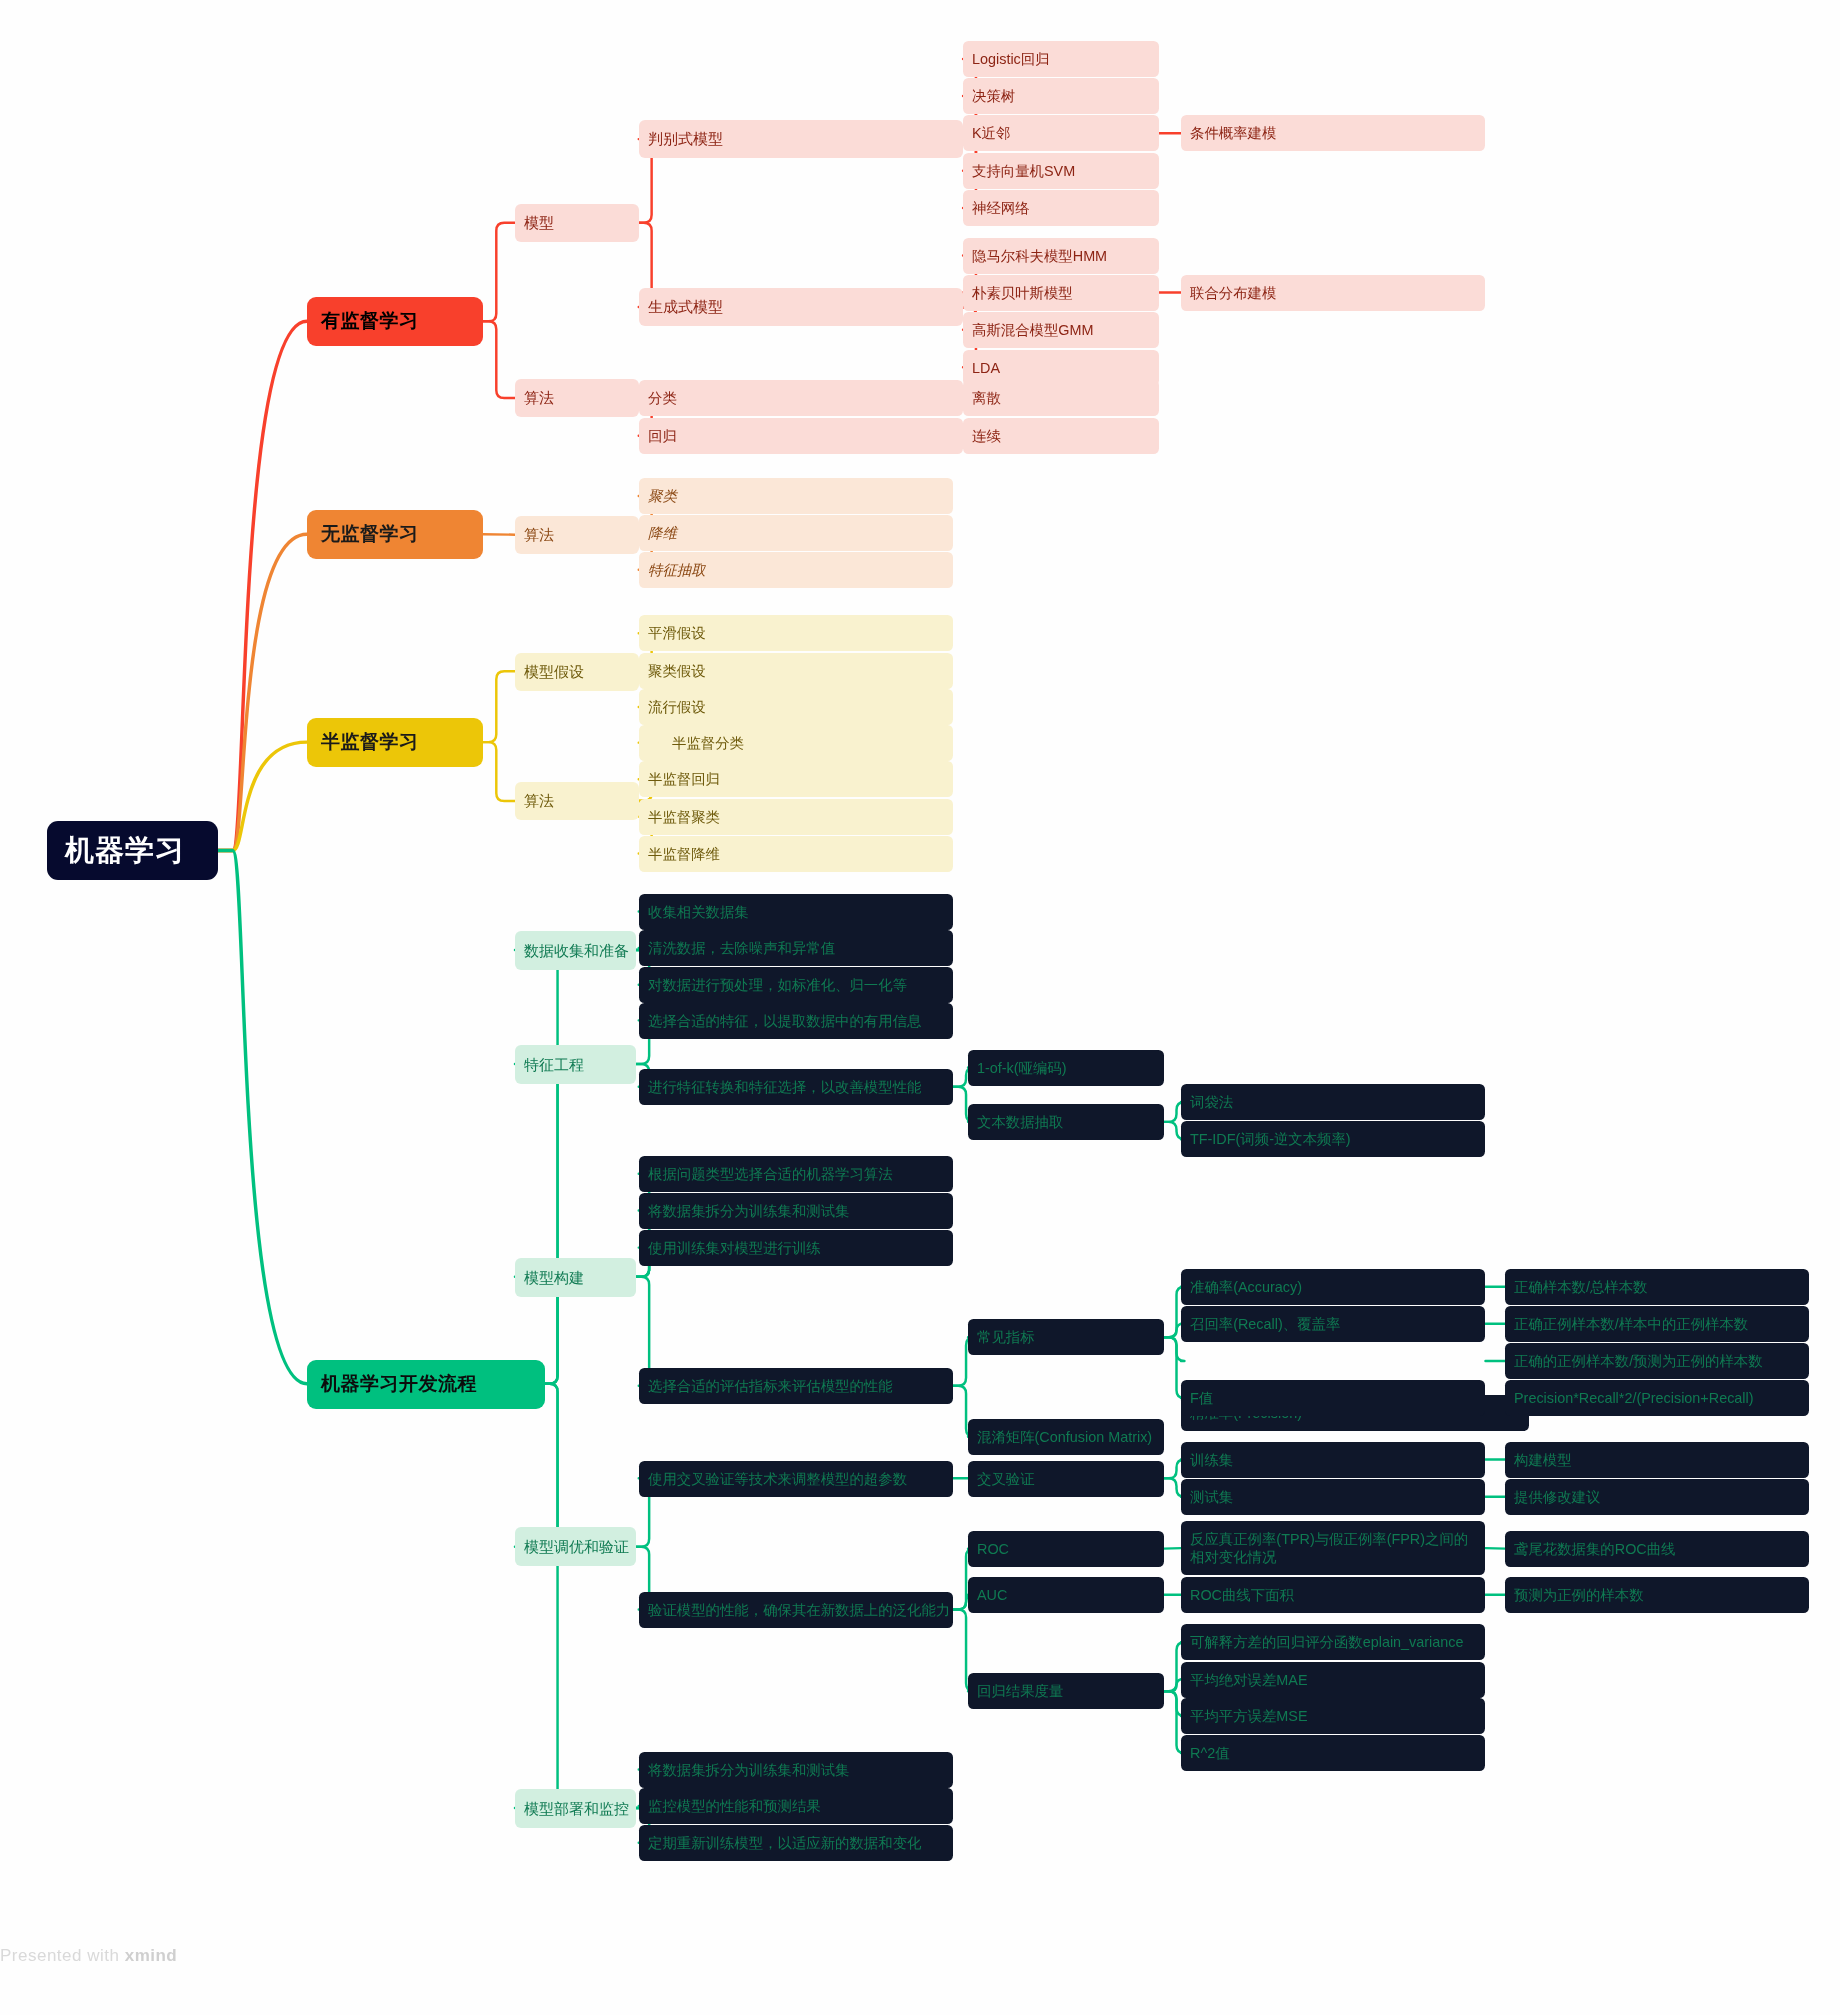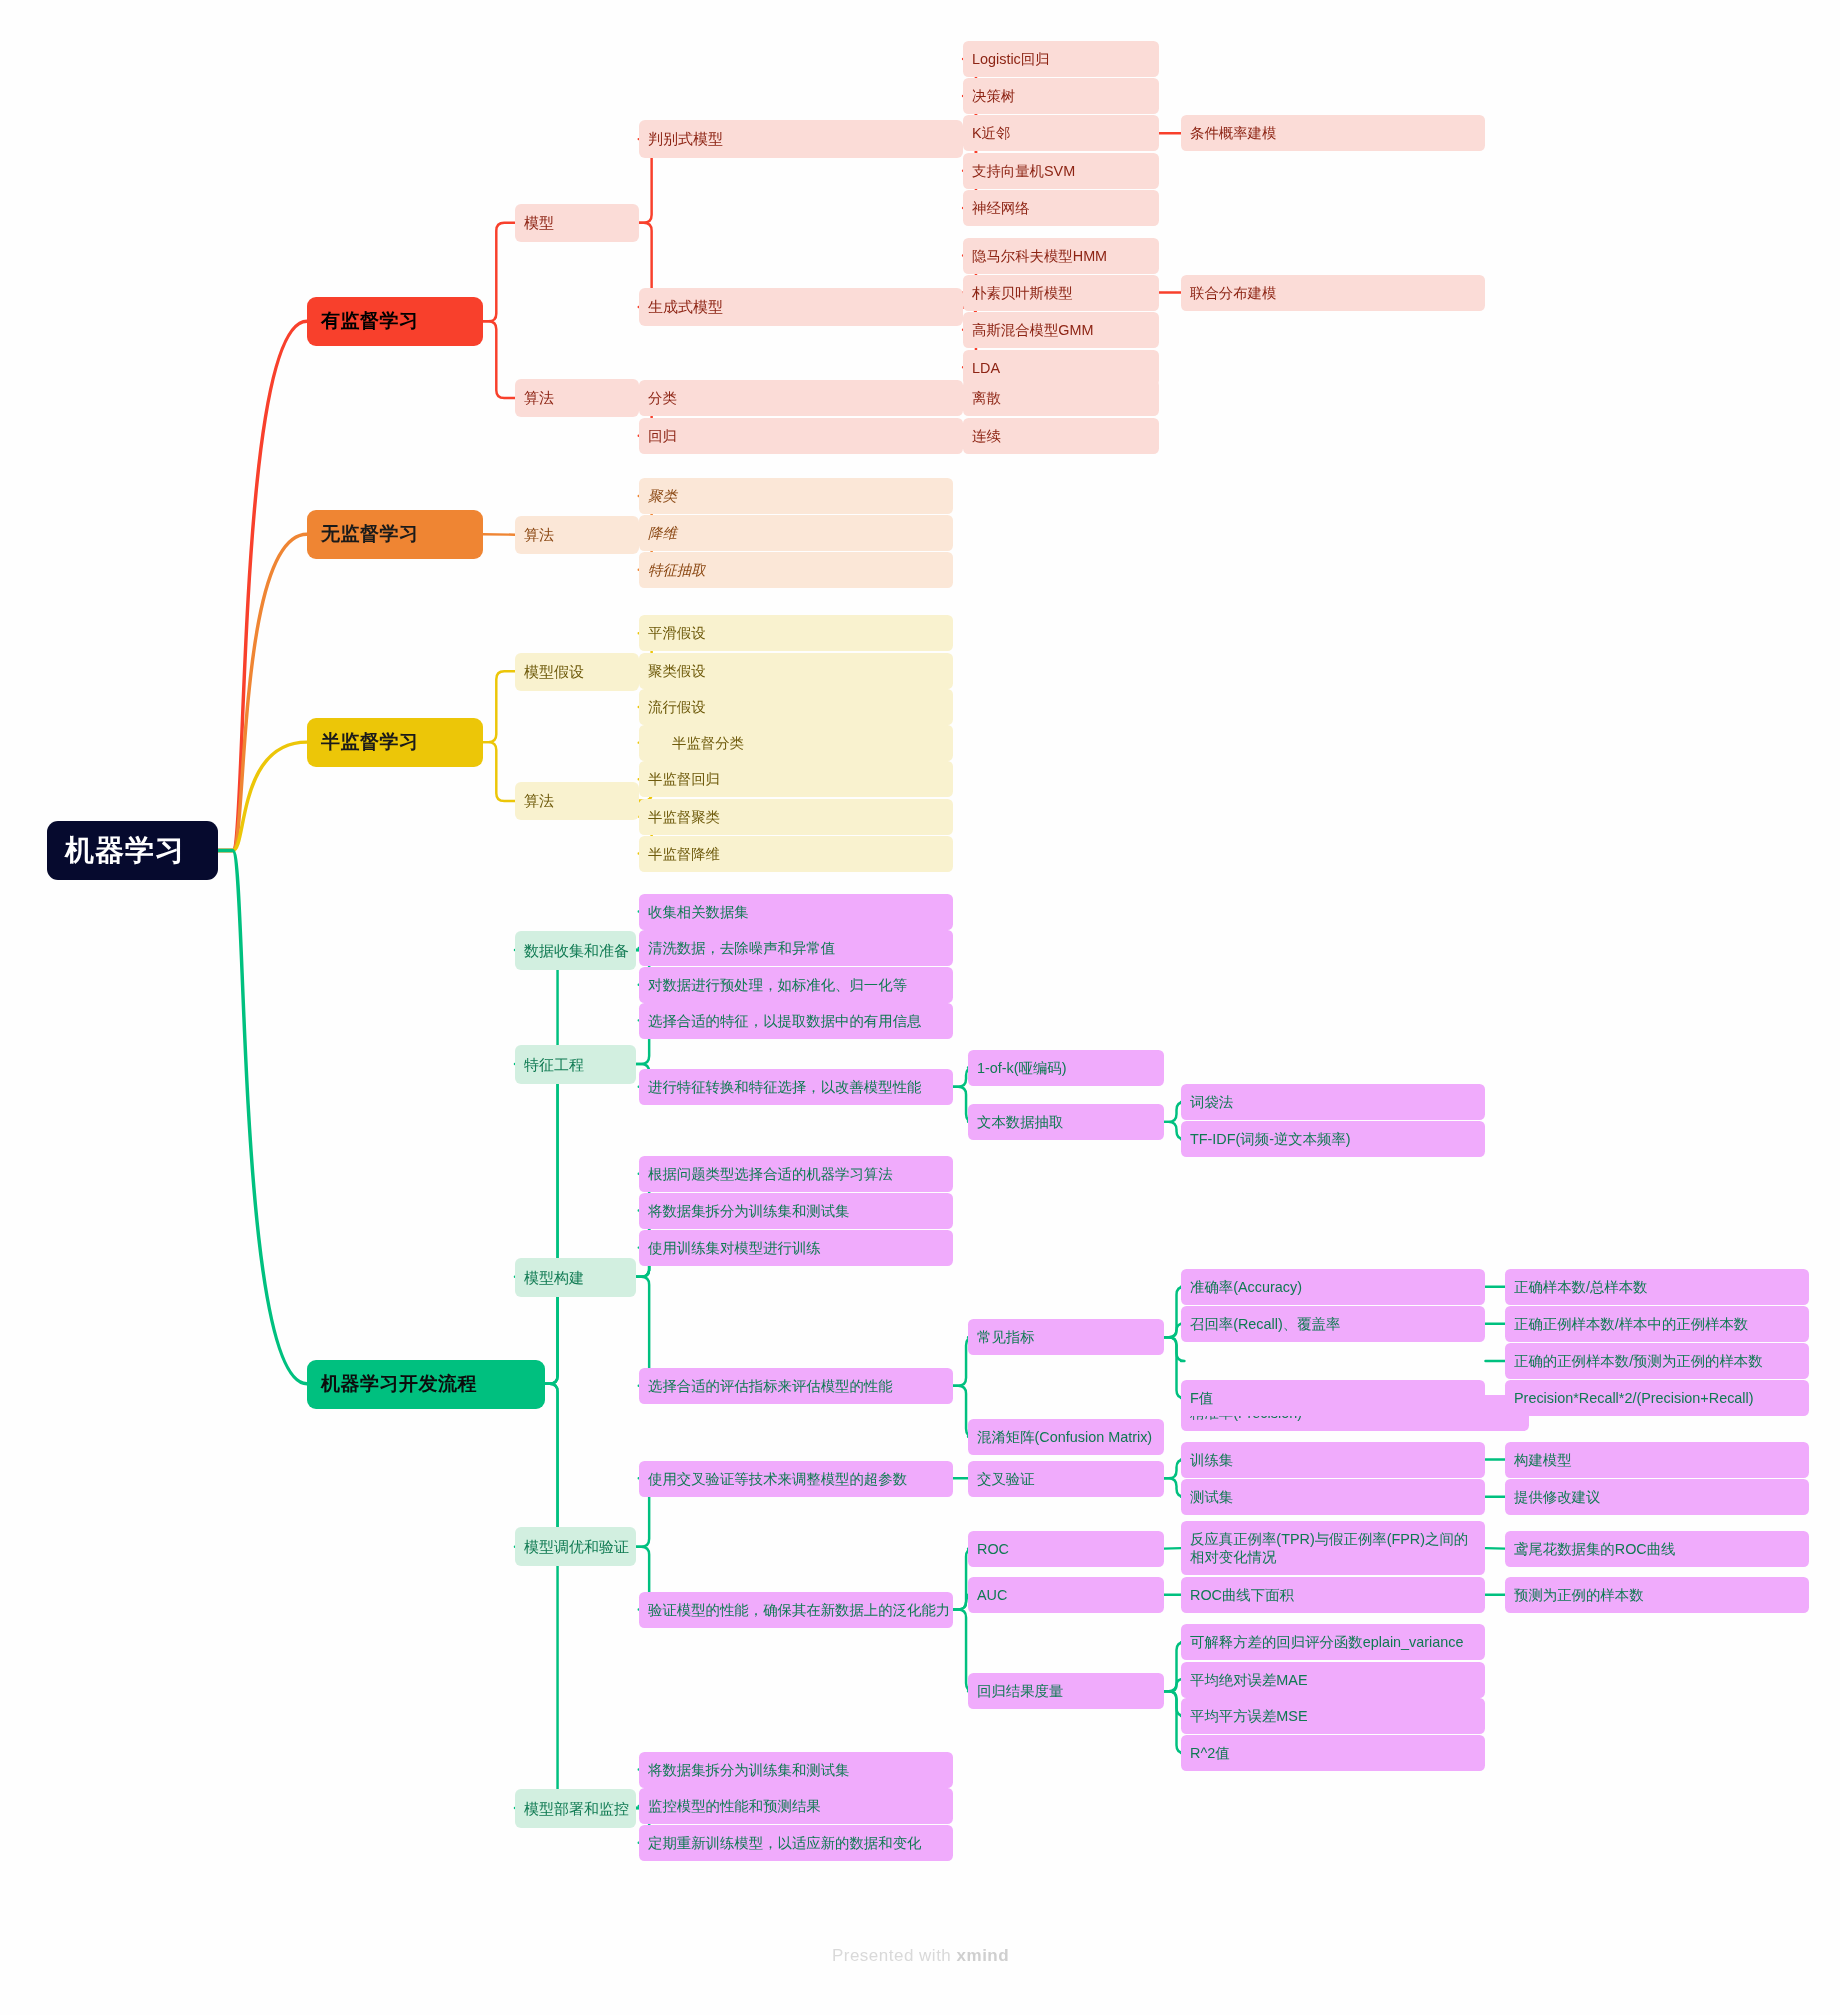--- a/index.html
+++ b/index.html
@@ -61,28 +61,28 @@
   .n-sub   { font-size: 15px; border-radius: 6px; padding: 0 9px; }
   .n-sub.red    { background: #fbdcd7; color: #8d2414; }
   .n-sub.orange { background: #fbe7d7; color: #8a4712; }
   .n-sub.yellow { background: #f9f2cf; color: #6e5a0b; }
   .n-sub.green  { background: #d2efe0; color: #0f7a52; }
 
   .n-leaf  { font-size: 14.4px; border-radius: 5.4px; padding: 0 9px; }
   .n-leaf.red    { background: #fbdcd7; color: #8d2414; }
   .n-leaf.orange { background: #fbe7d7; color: #8a4712; font-style: italic; }
   .n-leaf.yellow { background: #f9f2cf; color: #6e5a0b; }
-  .n-leaf.green  { background: #f0abfc; color: #0f7a52; }
+  .n-leaf.green  { background: #0f172a; color: #0f7a52; }
 
   #footer {
     position: absolute;
     left: 0;
     top: 1946px;
     width: 1841px;
-    text-align: center;
+    text-align: left;
     font-size: 17px;
     color: #d9d9d9;
     letter-spacing: 0.5px;
   }
   #footer b { color: #cfcfcf; }
 </style>
 </head>
 <body>
 
 <div id="canvas">

